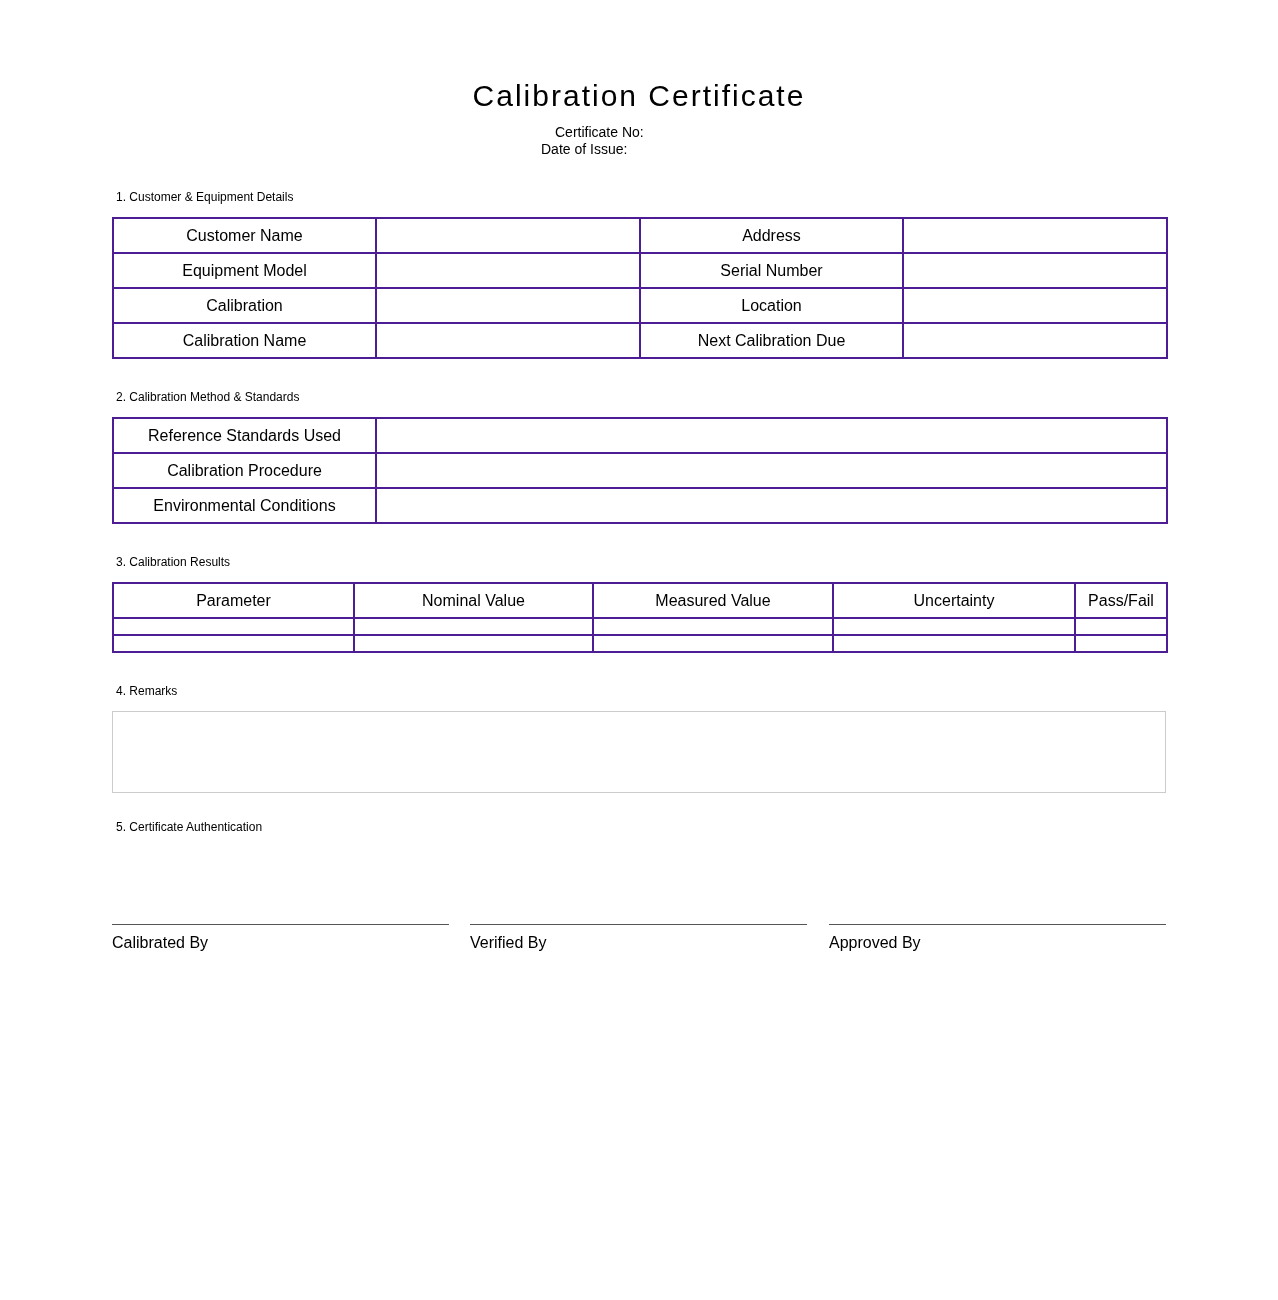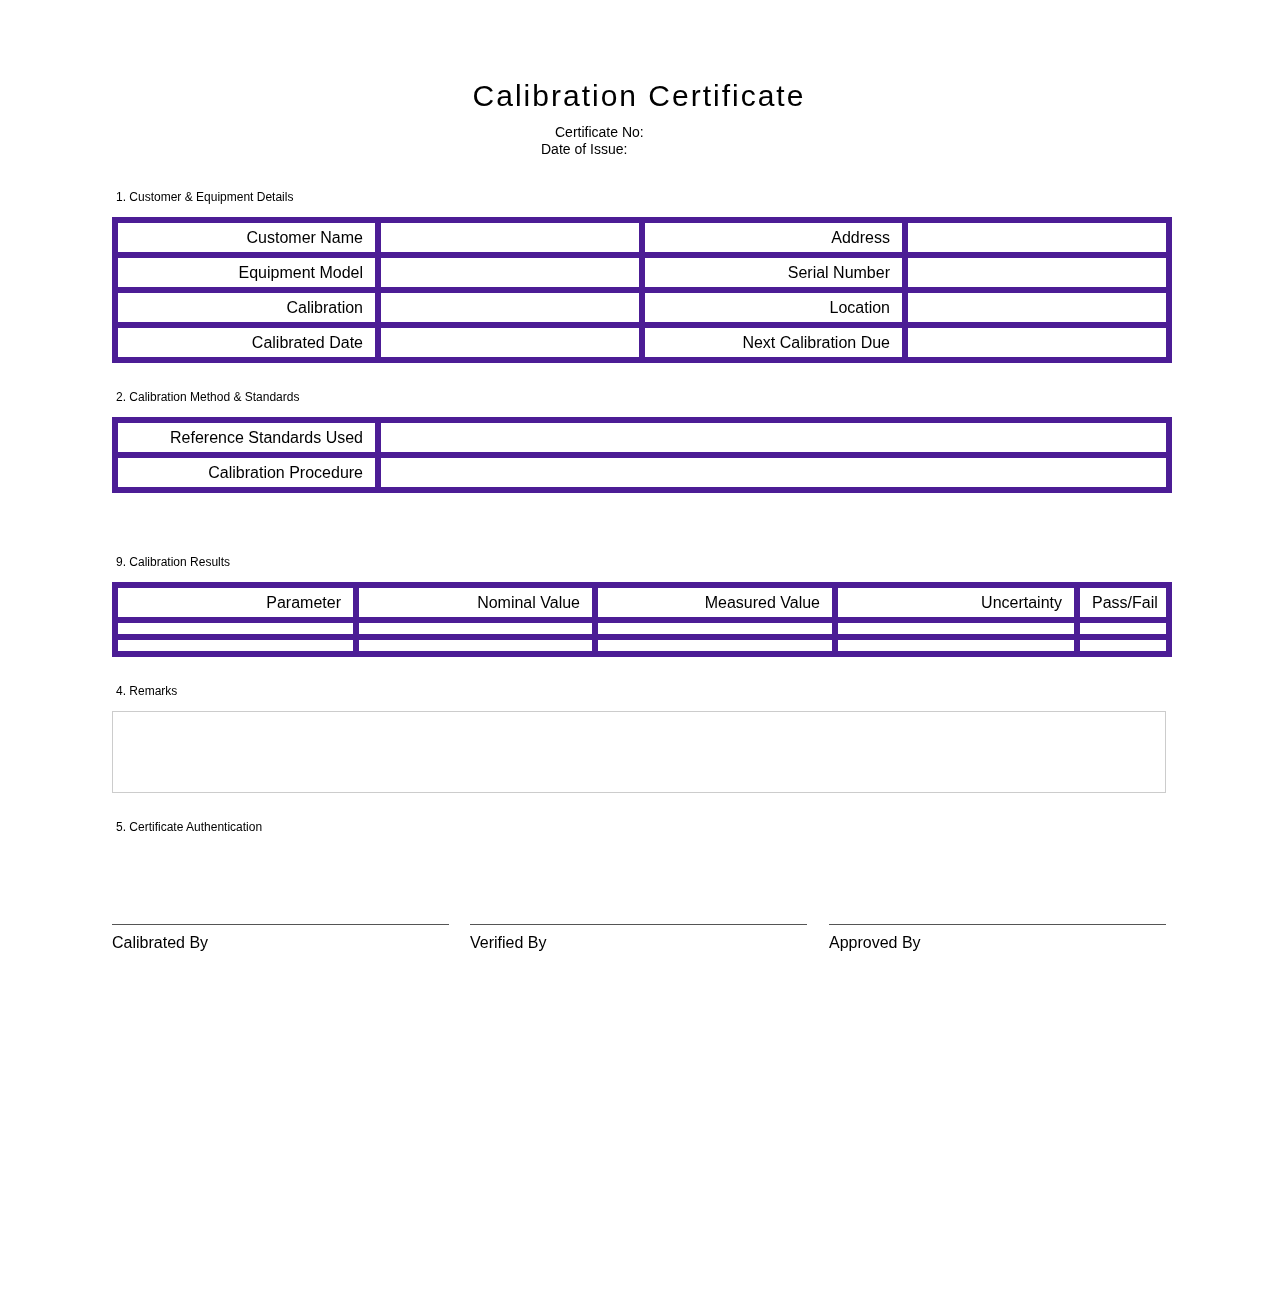--- a/index.html
+++ b/index.html
@@ -40,24 +40,24 @@
       line-height: 20px;
     }
     table {
       position: absolute;
       left: 0;
       width: 1054px;
       border-collapse: collapse;
       table-layout: fixed;
     }
     td, th {
-      border: 6px solid #4c1d95;
+      border: 2px solid #4c1d95;
       font-size: 16px;
       font-weight: normal;
-      text-align: right;
+      text-align: center;
       padding: 0 12px;
       height: 35px;
       line-height: 18px;
       vertical-align: middle;
     }
     .results-table td.empty { height: 17px; padding: 0; }
     .remarks-box {
       position: absolute;
       left: 0; top: 711px;
       width: 1054px; height: 82px;
@@ -115,21 +115,21 @@
         <td>Serial Number</td>
         <td></td>
       </tr>
       <tr>
         <td>Calibration</td>
         <td></td>
         <td>Location</td>
         <td></td>
       </tr>
       <tr>
-        <td>Calibrated Date</td>
+        <td>Calibration Name</td>
         <td></td>
         <td>Next Calibration Due</td>
         <td></td>
       </tr>
     </tbody>
   </table>
 
   <div class="section-heading" style="top:387px;">2. Calibration Method &amp; Standards</div>
   <table style="top:417px;">
     <colgroup>
@@ -138,24 +138,28 @@
     </colgroup>
     <tbody>
       <tr>
         <td>Reference Standards Used</td>
         <td></td>
       </tr>
       <tr>
         <td>Calibration Procedure</td>
         <td></td>
       </tr>
+      <tr>
+        <td>Environmental Conditions</td>
+        <td></td>
+      </tr>
     </tbody>
   </table>
 
-  <div class="section-heading" style="top:552px;">9. Calibration Results</div>
+  <div class="section-heading" style="top:552px;">3. Calibration Results</div>
   <table class="results-table" style="top:582px;">
     <colgroup>
       <col style="width:241px">
         <col style="width:239px">
         <col style="width:240px">
         <col style="width:242px">
         <col style="width:92px">
     </colgroup>
     <thead>
       <tr>

